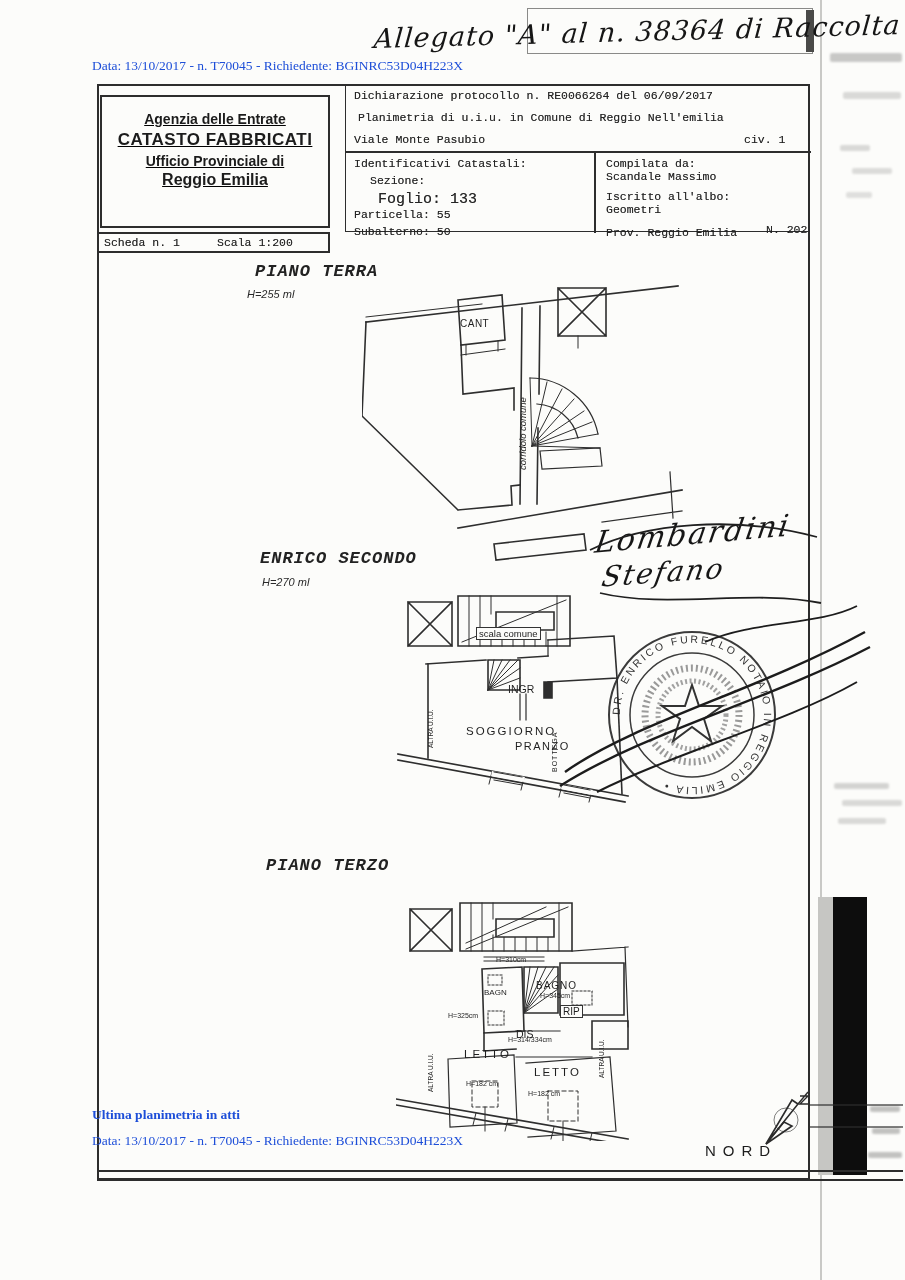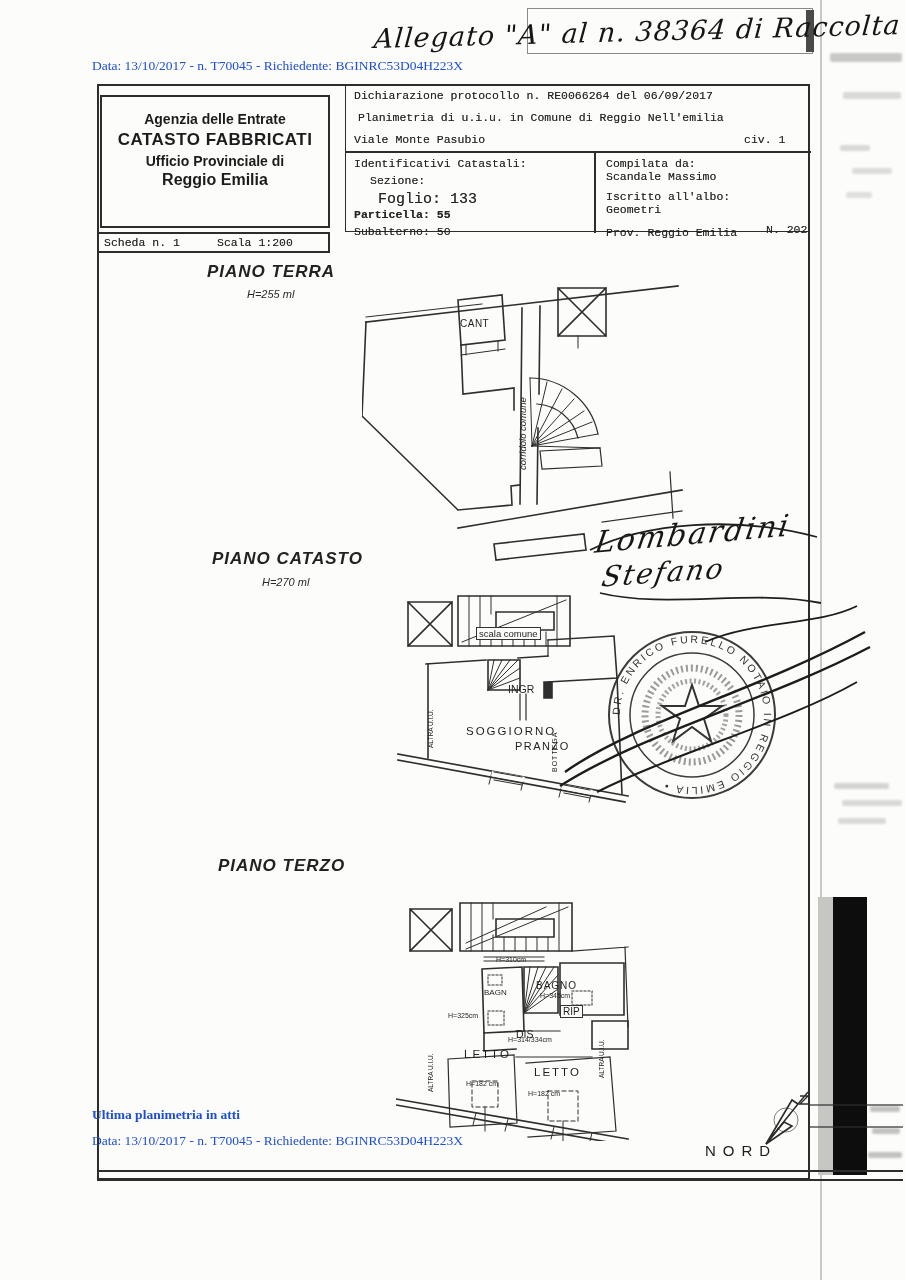--- a/index.html
+++ b/index.html
@@ -2,21 +2,21 @@
 <html><head>
 <meta charset="utf-8">
 <style>
   * { margin:0; padding:0; box-sizing:border-box; }
   body { background:#e9e9e7; font-family:"Liberation Serif", serif; }
   .page { position:relative; width:905px; height:1280px; background:#fcfcfa; overflow:hidden; }
   .abs { position:absolute; }
   .serif { font-family:"Liberation Serif", serif; color:#1d4ed8; }
   .mono { font-family:"Liberation Mono", monospace; color:#242424; text-shadow:0 0 .4px rgba(0,0,0,.45); }
   .sans { font-family:"Liberation Sans", sans-serif; color:#1c1c1c; }
-  .floor-title { font-family:Liberation Sans, sans-serif; font-style:italic; font-weight:bold; font-size:17px; letter-spacing:1px; color:#222; }
+  .floor-title { font-family:Liberation Mono, monospace; font-style:italic; font-weight:bold; font-size:17px; letter-spacing:1px; color:#222;margin-left:48px; }
   .floor-h { font-family:"Liberation Sans", sans-serif; font-style:italic; font-size:11px; color:#2a2a2a; }
   .plan-lbl { font-family:"Liberation Sans", sans-serif; color:#1f1f1f; white-space:nowrap; }
   .vtext { transform:rotate(-90deg); transform-origin:0 0; white-space:nowrap; }
   .hand { font-family:"DejaVu Serif", serif; font-style:italic; color:#161616; white-space:nowrap; }
   .frame-line { position:absolute; background:#2d2d2d; }
   .smudge { position:absolute; background:#8a8a88; opacity:.45; filter:blur(1px); border-radius:2px; }
   svg { display:block; }
 </style>
 </head>
 <body>
@@ -39,21 +39,21 @@
   <div class="smudge" style="left:868px;top:1152px;width:34px;height:6px;opacity:.5;"></div>
 
   <div class="abs" style="left:527px;top:8px;width:286px;height:46px;border:1.5px solid #8a8a88;"></div>
   <div class="abs" style="left:806px;top:10px;width:8px;height:42px;background:#4a4a48;"></div>
   <div class="abs hand" style="left:374px;top:16px;font-size:27px;letter-spacing:1px;transform:rotate(-1.5deg) skewX(-6deg);">Allegato "A" al n. 38364 di Raccolta</div>
 
   <div class="abs serif" style="left:92px;top:58px;font-size:13.5px;">Data: 13/10/2017 - n. T70045 - Richiedente: BGINRC53D04H223X</div>
 
   <div class="abs" style="left:97px;top:84px;width:713px;height:1096px;border:2px solid #2d2d2d;"></div>
 
-  <div class="abs" style="left:100px;top:95px;width:230px;height:133px;border:2px solid #2d2d2d;text-align:center;padding-top:14px;">
+  <div class="abs" style="left:100px;top:95px;width:230px;height:133px;border:2px solid #2d2d2d;text-align:center;padding-top:14px;text-decoration:underline;">
     <div class="sans" style="font-size:14px;font-weight:bold;">Agenzia delle Entrate</div>
     <div class="sans" style="font-size:17px;font-weight:bold;margin-top:3px;letter-spacing:.5px;">CATASTO FABBRICATI</div>
     <div class="sans" style="font-size:14px;font-weight:bold;margin-top:3px;">Ufficio Provinciale di</div>
     <div class="sans" style="font-size:16px;font-weight:bold;margin-top:2px;">Reggio Emilia</div>
   </div>
 
   <div class="abs" style="left:97px;top:232px;width:233px;height:21px;border:2px solid #2d2d2d;">
     <span class="abs mono" style="left:5px;top:2px;font-size:11.5px;">Scheda n. 1</span>
     <span class="abs mono" style="left:118px;top:2px;font-size:11.5px;">Scala 1:200</span>
   </div>
@@ -62,34 +62,34 @@
     <div class="abs mono" style="left:8px;top:4px;font-size:11.5px;">Dichiarazione protocollo n. RE0066264 del  06/09/2017</div>
     <div class="abs mono" style="left:12px;top:26px;font-size:11.5px;">Planimetria di u.i.u. in Comune di Reggio Nell'emilia</div>
     <div class="abs mono" style="left:8px;top:48px;font-size:11.5px;">Viale Monte Pasubio</div>
     <div class="abs mono" style="left:398px;top:48px;font-size:11.5px;">civ. 1</div>
     <div class="frame-line" style="left:0;top:66px;width:465px;height:1.5px;"></div>
     <div class="frame-line" style="left:248px;top:66px;width:1.5px;height:82px;"></div>
 
     <div class="abs mono" style="left:8px;top:72px;font-size:11.5px;">Identificativi Catastali:</div>
     <div class="abs mono" style="left:24px;top:89px;font-size:11.5px;">Sezione:</div>
     <div class="abs mono" style="left:32px;top:106px;font-size:15px;">Foglio: 133</div>
-    <div class="abs mono" style="left:8px;top:123px;font-size:11.5px;font-weight:bold;text-align:right;">Particella: 55</div>
+    <div class="abs mono" style="left:8px;top:123px;font-size:11.5px;font-weight:normal;text-align:right;">Particella: 55</div>
     <div class="abs mono" style="left:8px;top:140px;font-size:11.5px;">Subalterno: 50</div>
 
     <div class="abs mono" style="left:260px;top:72px;font-size:11.5px;">Compilata da:</div>
     <div class="abs mono" style="left:260px;top:85px;font-size:11.5px;">Scandale Massimo</div>
     <div class="abs mono" style="left:260px;top:105px;font-size:11.5px;">Iscritto all'albo:</div>
     <div class="abs mono" style="left:260px;top:118px;font-size:11.5px;">Geometri</div>
     <div class="abs mono" style="left:260px;top:141px;font-size:11.5px;">Prov. Reggio Emilia</div>
     <div class="abs mono" style="left:420px;top:138px;font-size:11.5px;">N. 202</div>
   </div>
 
   <div class="abs floor-title" style="left:207px;top:262px;">PIANO TERRA</div>
   <div class="abs floor-h" style="left:247px;top:288px;">H=255 ml</div>
-  <div class="abs floor-title" style="left:212px;top:549px;">PIANO CATASTO</div>
+  <div class="abs floor-title" style="left:212px;top:549px;">ENRICO SECONDO</div>
   <div class="abs floor-h" style="left:262px;top:576px;">H=270 ml</div>
   <div class="abs floor-title" style="left:218px;top:856px;">PIANO TERZO</div>
 
   <svg class="abs" style="left:362px;top:276px;filter:blur(.2px);" width="335" height="292" viewBox="0 0 335 292" fill="none" stroke="#2e2e2e" stroke-width="1.6" stroke-linecap="square">
     <path d="M4,46 L316,10"></path>
     <path d="M4,41 L120,28" stroke-width="1"></path>
     <path d="M96,24 L140,19 L143,64 L99,69 Z"></path>
     <path d="M104,69 L104,79 M136,65 L136,75 M99,79 L143,73" stroke-width="1"></path>
     <path d="M4,46 L0,140"></path>
     <path d="M99,69 L101,118 L152,112 L152,134"></path>

